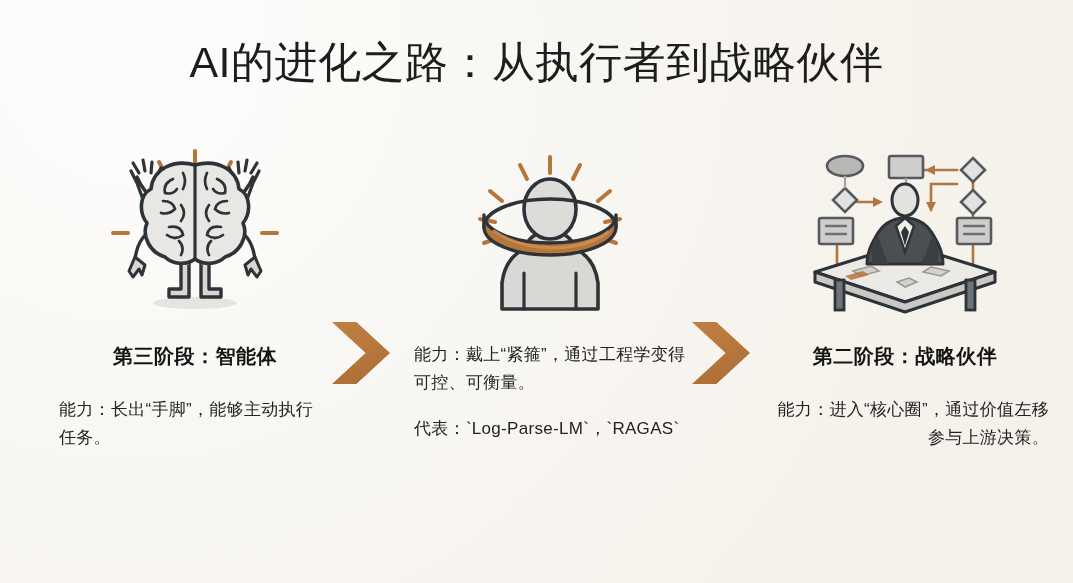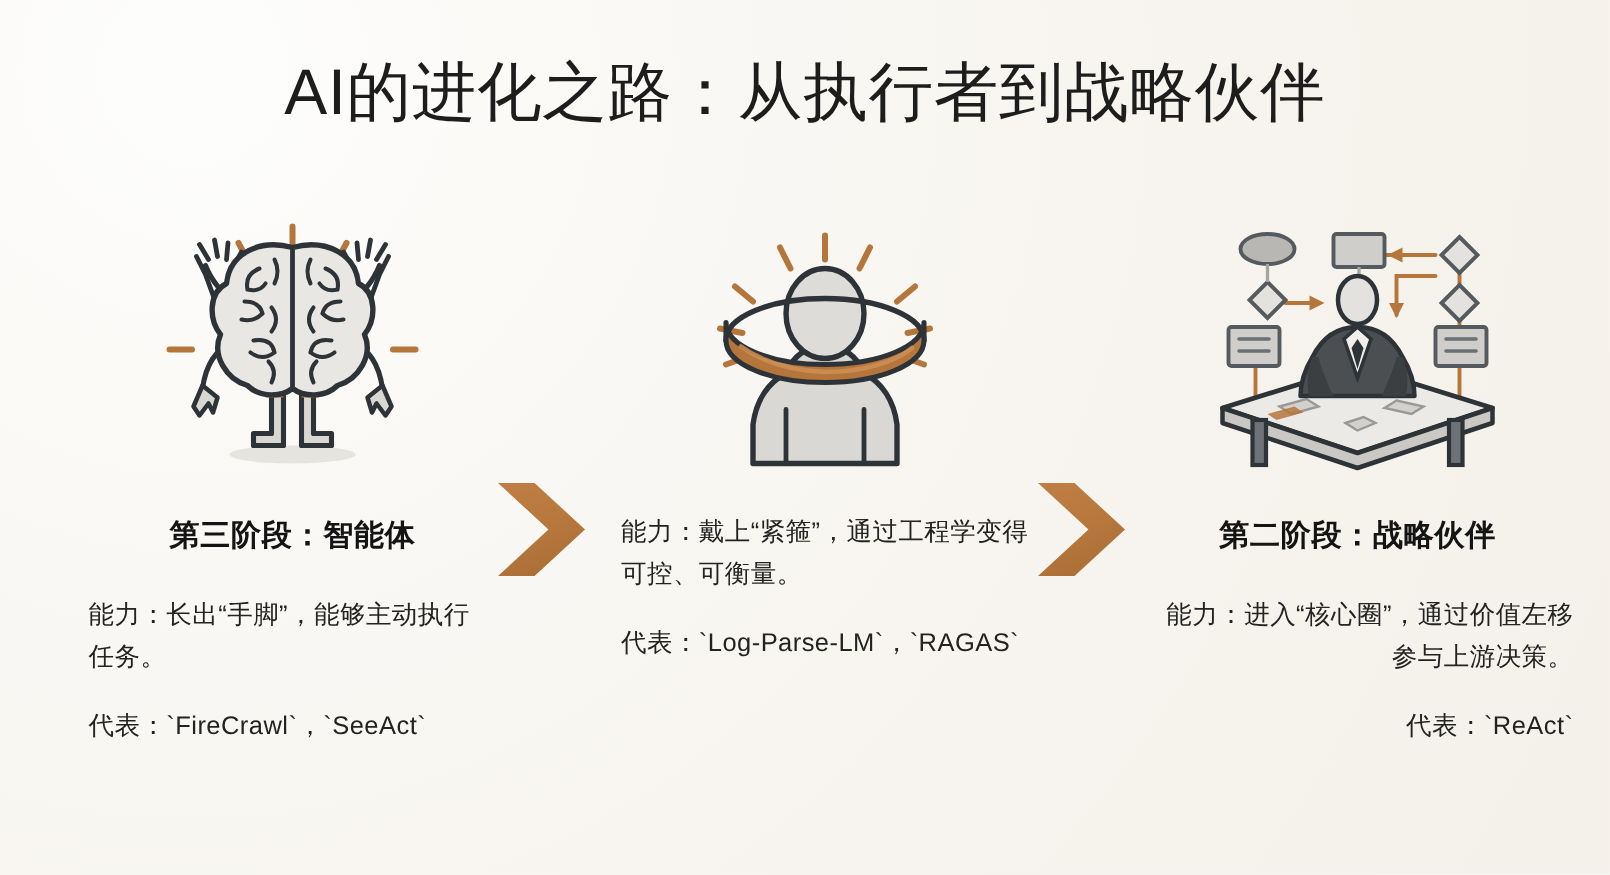--- a/index.html
+++ b/index.html
@@ -176,21 +176,20 @@
             <path d="M84 98 q6 6 2 14"></path>
             <path d="M116 98 q-6 6 -2 14"></path>
           </g>
         </svg>
       </div>
 
       <div class="stage-title">第三阶段：智能体</div>
 
       <div class="body-block">
         <div class="body-line">能力：长出“手脚”，能够主动执行任务。</div>
-        <div class="body-line rep">代表：`FireCrawl`，`SeeAct`</div>
       </div>
     </div>
 
     <div class="col col-1">
       <div class="art">
         <svg width="200" height="170" viewBox="0 0 200 170">
           <g stroke="#b5763c" stroke-width="4" stroke-linecap="round">
             <line x1="100" y1="14" x2="100" y2="30"></line>
             <line x1="70" y1="22" x2="77" y2="36"></line>
             <line x1="130" y1="22" x2="123" y2="36"></line>
@@ -308,21 +307,20 @@
           <path d="M100 86 L96 92 L100 106 L104 92 Z" fill="#2e3338"></path>
           <path d="M70 98 C66 108 66 118 68 124 L84 124 C80 116 76 106 74 98 Z" fill="#3c3f42"></path>
           <path d="M130 98 C134 108 134 118 132 124 L116 124 C120 116 124 106 126 98 Z" fill="#3c3f42"></path>
         </svg>
       </div>
 
       <div class="stage-title">第二阶段：战略伙伴</div>
 
       <div class="body-block">
         <div class="body-line">能力：进入“核心圈”，通过价值左移参与上游决策。</div>
-        <div class="body-line rep">代表：`ReAct`</div>
       </div>
     </div>
 
   </div>
 
   <div class="chevron chev-0"></div>
   <div class="chevron chev-1"></div>
 
 </div>
 

